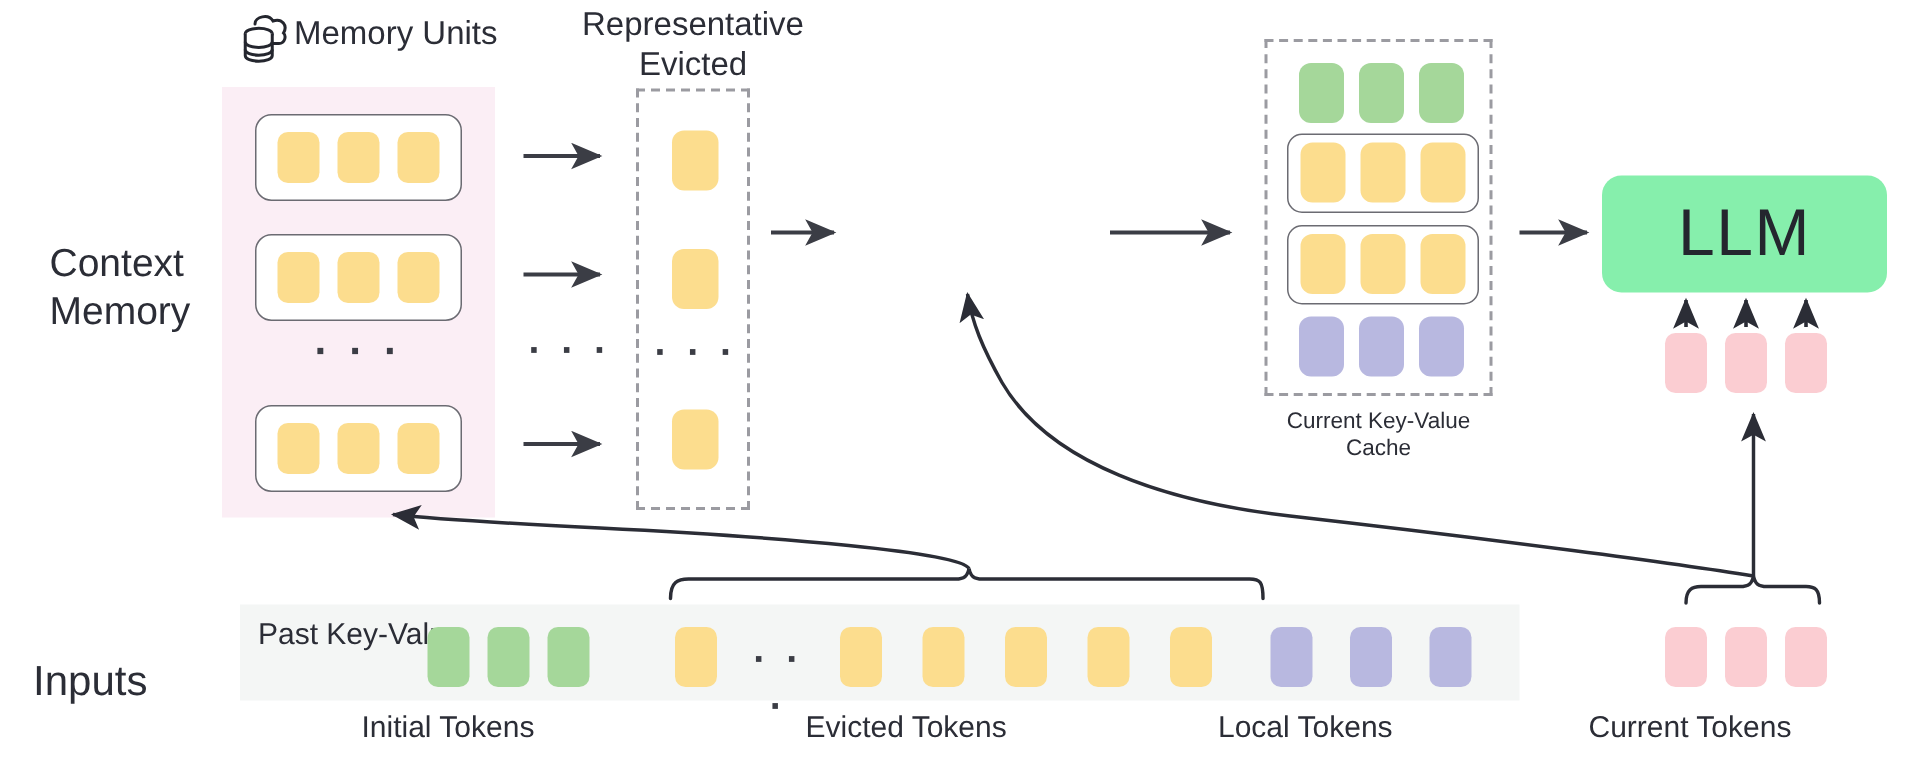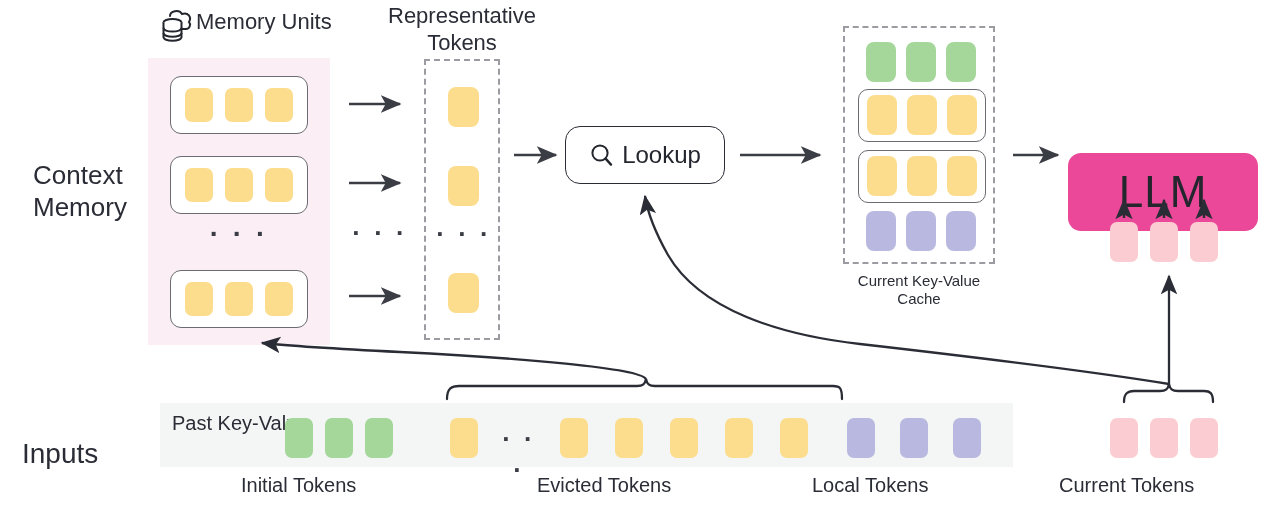--- a/index.html
+++ b/index.html
@@ -42,21 +42,21 @@
   .kv-row.boxed{border:1.4px solid #6b6b72;border-radius:10px;background:#fff;
                 width:126px;height:51px;left:13px;}
   .kv-cell{position:absolute;top:0;width:30px;height:40px;border-radius:8px;}
   .kv-row.boxed .kv-cell{top:5px;}
   .kv-cell.c0{left:4px;} .kv-cell.c1{left:44px;} .kv-cell.c2{left:84px;}
   .kv-row.boxed .kv-cell.c0{left:8px;} .kv-row.boxed .kv-cell.c1{left:48px;} .kv-row.boxed .kv-cell.c2{left:88px;}
   #kv-r0{top:14px;} #kv-r1{top:61px;} #kv-r2{top:122px;} #kv-r3{top:183px;}
 
   
   #llm{position:absolute;left:1068px;top:117px;width:190px;height:78px;border-radius:13px;
-       background:#ec4899;display:flex;align-items:center;justify-content:center;margin-top:36px;}
+       background:#86efac;display:flex;align-items:center;justify-content:center;}
   #llm .txt{font-size:44px;color:#24262e;letter-spacing:1px;}
   .cur-tok{position:absolute;top:222px;width:28px;height:40px;border-radius:7px;background:#fbcdd2;}
   #cur-a{left:1110px;} #cur-b{left:1150px;} #cur-c{left:1190px;}
 
   
   #inputs-bg{position:absolute;left:160px;top:403px;width:853px;height:64px;background:#f4f6f5;}
   #pkv-label{position:absolute;left:172px;top:411px;font-size:20px;line-height:1.22;}
   .in-tok{position:absolute;top:418px;width:28px;height:40px;border-radius:7px;}
   .g{background:#a5d79a;} .y{background:#fcdd8e;} .p{background:#b8b8e0;}
   #in-dots{position:absolute;left:497px;top:424px;width:44px;text-align:center;font-size:26px;
@@ -77,21 +77,21 @@
       <path d="M10 8 C10 3, 19 1, 22 6 C28 4, 32 9, 29 14 C31 16, 30 21, 26 21 L16 21" fill="none" stroke="#24262e" stroke-width="2" stroke-linecap="round"></path>
       <ellipse cx="12.5" cy="14.5" rx="9" ry="3.6" fill="#fff" stroke="#24262e" stroke-width="2"></ellipse>
       <path d="M3.5 14.5 L3.5 29 C3.5 31.3, 7.6 32.8, 12.5 32.8 C17.4 32.8, 21.5 31.3, 21.5 29 L21.5 14.5" fill="#fff" stroke="#24262e" stroke-width="2" stroke-linejoin="round"></path>
       <path d="M3.5 19.8 C3.5 22.1, 7.6 23.6, 12.5 23.6 C17.4 23.6, 21.5 22.1, 21.5 19.8" fill="none" stroke="#24262e" stroke-width="2"></path>
       <path d="M3.5 25.0 C3.5 27.3, 7.6 28.8, 12.5 28.8 C17.4 28.8, 21.5 27.3, 21.5 25.0" fill="none" stroke="#24262e" stroke-width="2"></path>
     </svg>
   </div>
   <div class="lbl" style="left:196px;top:9px;font-size:22px;">Memory Units</div>
 
   <div class="lbl ctr" style="left:382px;top:3px;width:160px;font-size:22px;">Representative
-Tokens</div>
+Evicted</div>
 
   <div class="lbl" style="left:33px;top:160px;font-size:26px;">Context
 Memory</div>
   <div class="lbl" style="left:22px;top:437px;font-size:28px;">Inputs</div>
 
   <div id="mem-panel">
     <div class="mem-unit" id="mem-u1">
       <span class="tok a"></span>
       <span class="tok b"></span>
       <span class="tok c"></span>
@@ -110,29 +110,20 @@
   </div>
 
   <div id="rep-box">
     <span class="rep-tok" id="rep-t1"></span>
     <span class="rep-tok" id="rep-t2"></span>
     <div id="rep-dots">· · ·</div>
     <span class="rep-tok" id="rep-t3"></span>
   </div>
   <div id="gap-dots">· · ·</div>
 
-  <div id="lookup">
-    <span style="display:flex;">
-      <svg width="26" height="26" viewBox="0 0 26 26">
-        <circle cx="11" cy="11" r="7.6" fill="none" stroke="#24262e" stroke-width="2"></circle>
-        <line x1="16.6" y1="16.6" x2="22" y2="22.6" stroke="#24262e" stroke-width="2.4" stroke-linecap="round"></line>
-      </svg>
-    </span>
-    <span class="txt">Lookup</span>
-  </div>
 
   <div id="kv-box">
     <div class="kv-row" id="kv-r0">
       <span class="kv-cell c0 g"></span>
       <span class="kv-cell c1 g"></span>
       <span class="kv-cell c2 g"></span>
     </div>
     <div class="kv-row boxed" id="kv-r1">
       <span class="kv-cell c0 y"></span>
       <span class="kv-cell c1 y"></span>

